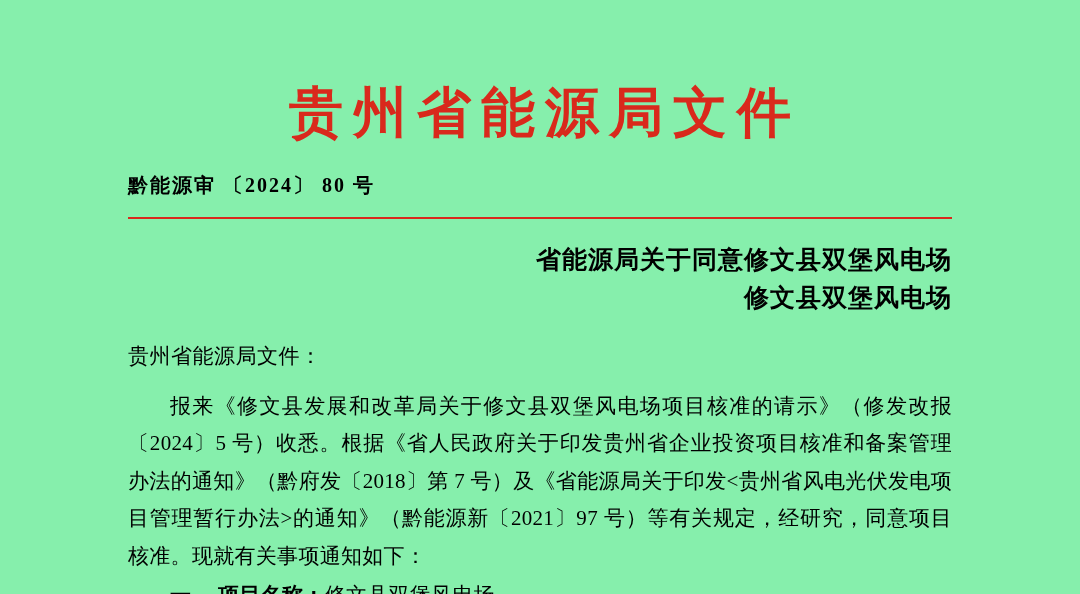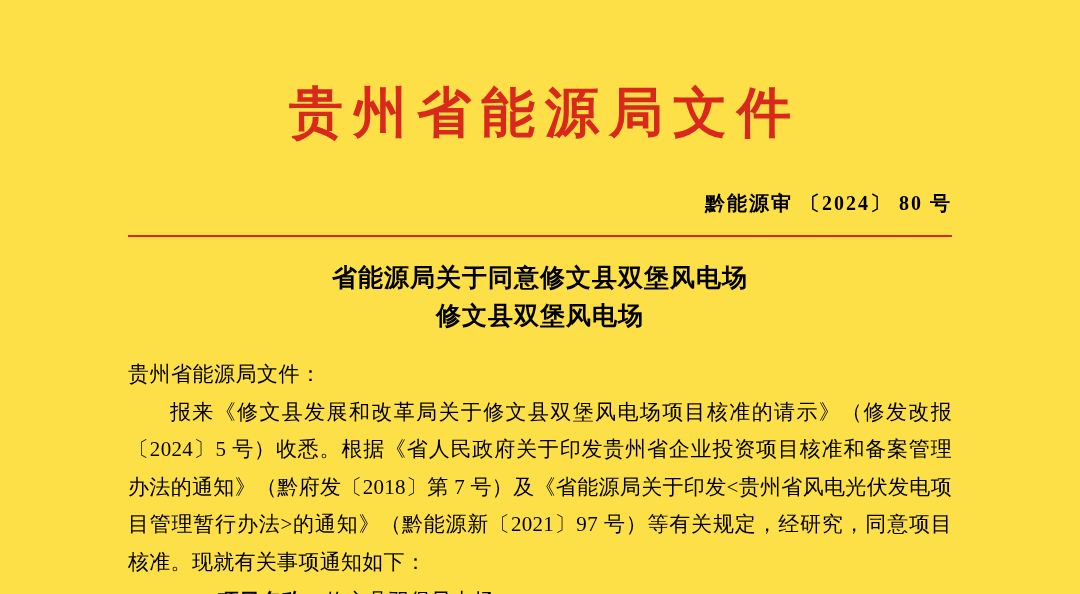--- a/index.html
+++ b/index.html
@@ -11,21 +11,21 @@
     width: 1080px;
     height: 594px;
     overflow: hidden;
     font-family: "Liberation Serif", "DejaVu Serif", serif;
     color: #000000;
   }
   .page {
     position: relative;
     width: 1080px;
     height: 594px;
-    background: #fde047;
+    background: #86efac;
     box-sizing: border-box;
   }
   .doc-body {
     position: absolute;
     left: 128px;
     top: 0;
     width: 824px;
     height: 594px;
   }
   .doc-title {
@@ -34,22 +34,22 @@
     color: #d9291c;
     font-family: "Liberation Serif", "DejaVu Serif", serif;
     font-weight: bold;
     font-size: 54px;
     letter-spacing: 10px;
     text-indent: 10px;
     line-height: 1.15;
     white-space: nowrap;
   }
   .doc-number {
-    margin-top: 46px;
-    text-align: right;
+    margin-top: 28px;
+    text-align: left;
     font-size: 20px;
     font-weight: bold;
     letter-spacing: 2px;
     font-family: "Liberation Serif", "DejaVu Serif", serif;
   }
   .red-rule {
     margin-top: 18px;
     height: 2px;
     background: #d9291c;
     width: 100%;
@@ -57,28 +57,29 @@
   .doc-subject {
     margin-top: 22px;
     text-align: center;
     font-size: 25px;
     font-weight: bold;
     line-height: 1.5;
     letter-spacing: 1px;
   }
   .doc-subject div {
     white-space: nowrap;
+    text-align: right;
   }
   .recipient {
     margin-top: 26px;
     font-size: 21px;
     letter-spacing: 0.5px;
   }
   .para {
-    margin-top: 6px;
+    margin-top: 18px;
     font-size: 21px;
     line-height: 1.78;
     text-align: justify;
     text-justify: inter-ideograph;
     text-indent: 2em;
     letter-spacing: 0.3px;
   }
   .item-line {
     margin-top: 2px;
     font-size: 21px;

